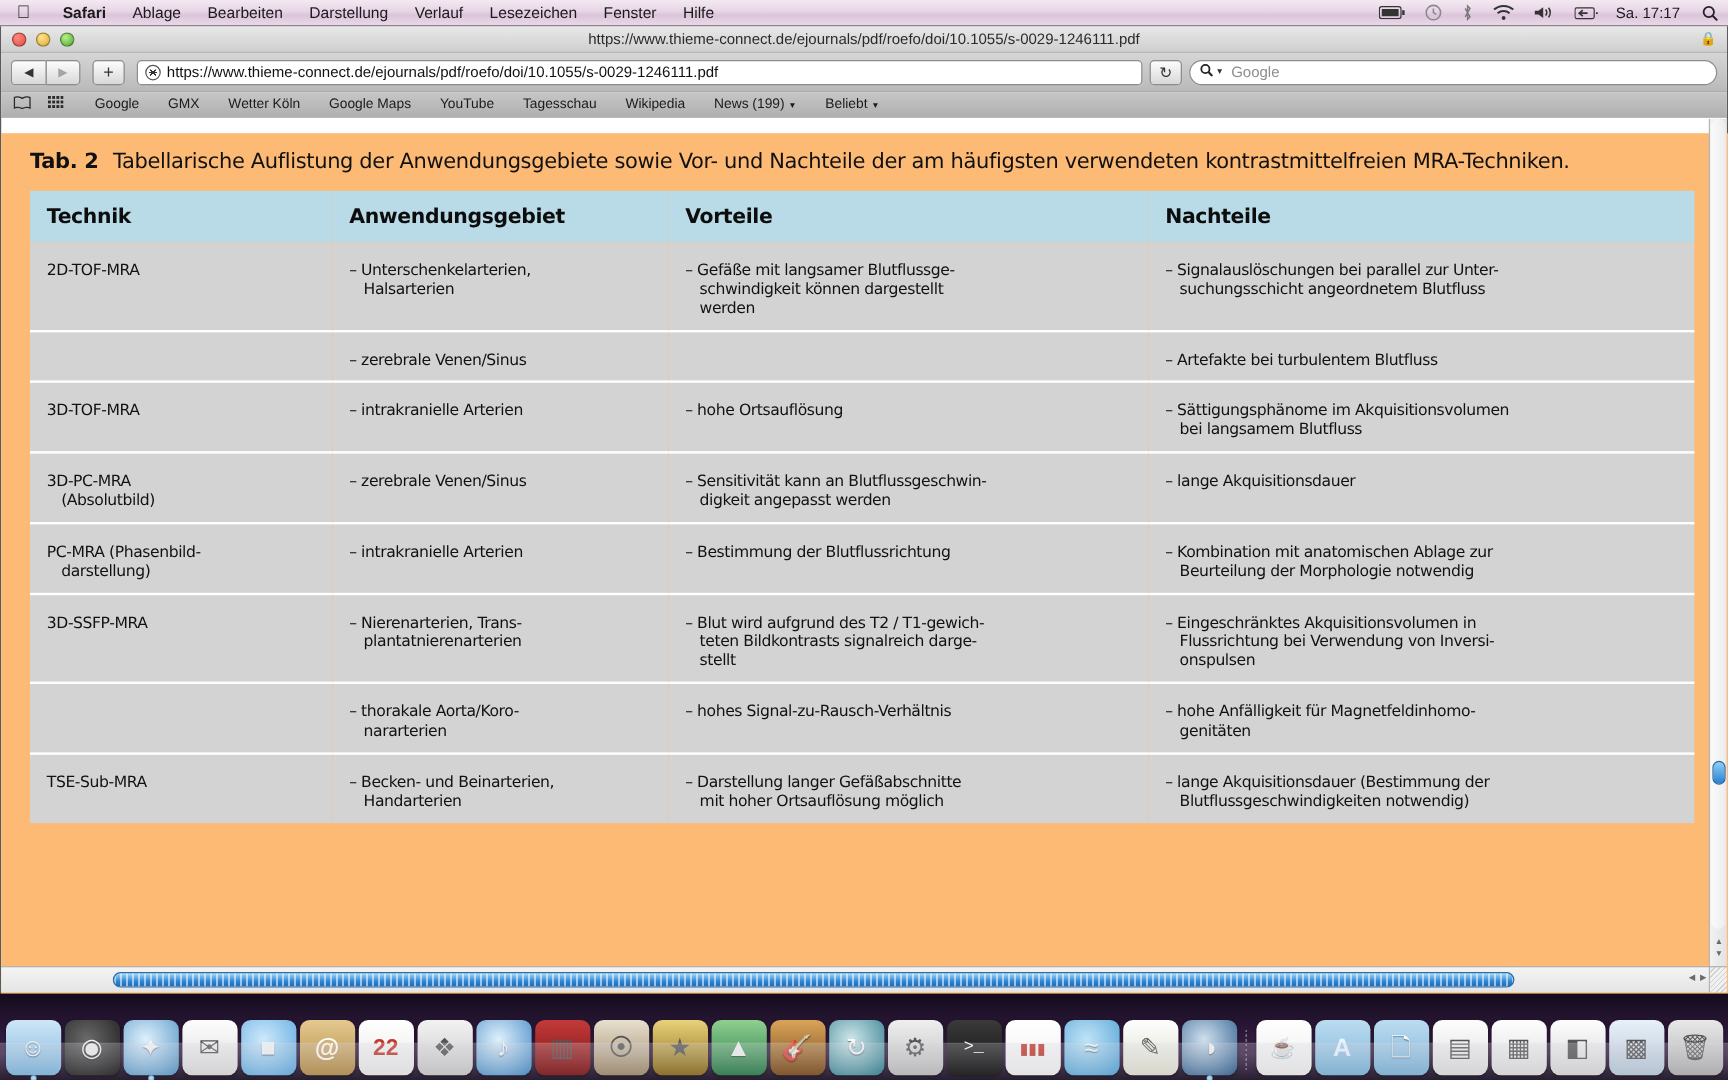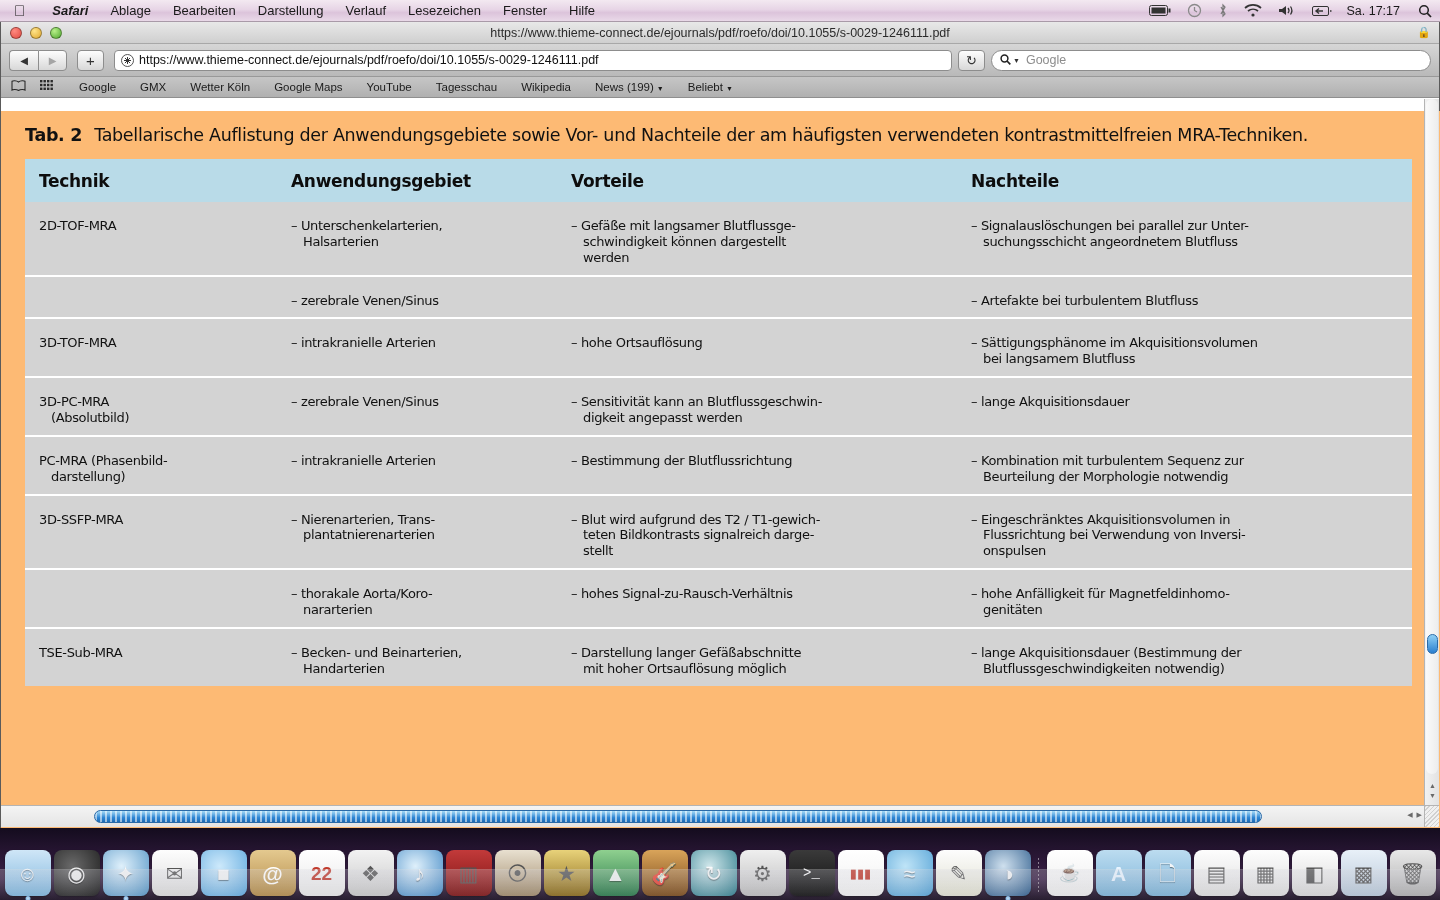--- a/index.html
+++ b/index.html
@@ -16,21 +16,21 @@
     background: linear-gradient(to bottom, #f3e9f1 0%, #e7d5e6 45%, #dcc4db 60%, #e9d9e8 100%);
     border-bottom: 1px solid #a99aa8;
     display: flex; align-items: center;
     font-size: 13px; color: #1a1a1a;
   }
   #menubar .apple {
     margin: 0 16px 0 14px; font-size: 15px; line-height: 1;
     color: #222;
   }
   #menubar .mitem { padding: 0 11px; white-space: nowrap; }
-  #menubar .mitem.bold { font-weight: bold; font-style: italic; }
+  #menubar .mitem.bold { font-weight: bold; }
   #menubar .spacer { flex: 1; }
   #menubar .status { padding: 0 8px; display: flex; align-items: center; }
   #menubar .clock { padding: 0 10px 0 6px; font-size: 12.5px; }
 
   
   #window {
     position: absolute; top: 22px; left: 0; width: 1440px; height: 806px;
     background: #fff;
     border: 1px solid #5a5a5a; border-top: none;
   }
@@ -455,21 +455,21 @@
                 <span class="ln">PC-MRA (Phasenbild-</span>
                 <span class="ln ind">darstellung)</span>
               </td>
               <td>
                 <span class="ln">– intrakranielle Arterien</span>
               </td>
               <td>
                 <span class="ln">– Bestimmung der Blutflussrichtung</span>
               </td>
               <td>
-                <span class="ln">– Kombination mit turbulentem Sequenz zur</span>
+                <span class="ln">– Kombination mit anatomischen Ablage zur</span>
                 <span class="ln ind">Beurteilung der Morphologie notwendig</span>
               </td>
             </tr>
             <tr>
               <td>
                 <span class="ln">3D-SSFP-MRA</span>
               </td>
               <td>
                 <span class="ln">– Nierenarterien, Trans-</span>
                 <span class="ln ind">plantatnierenarterien</span>

